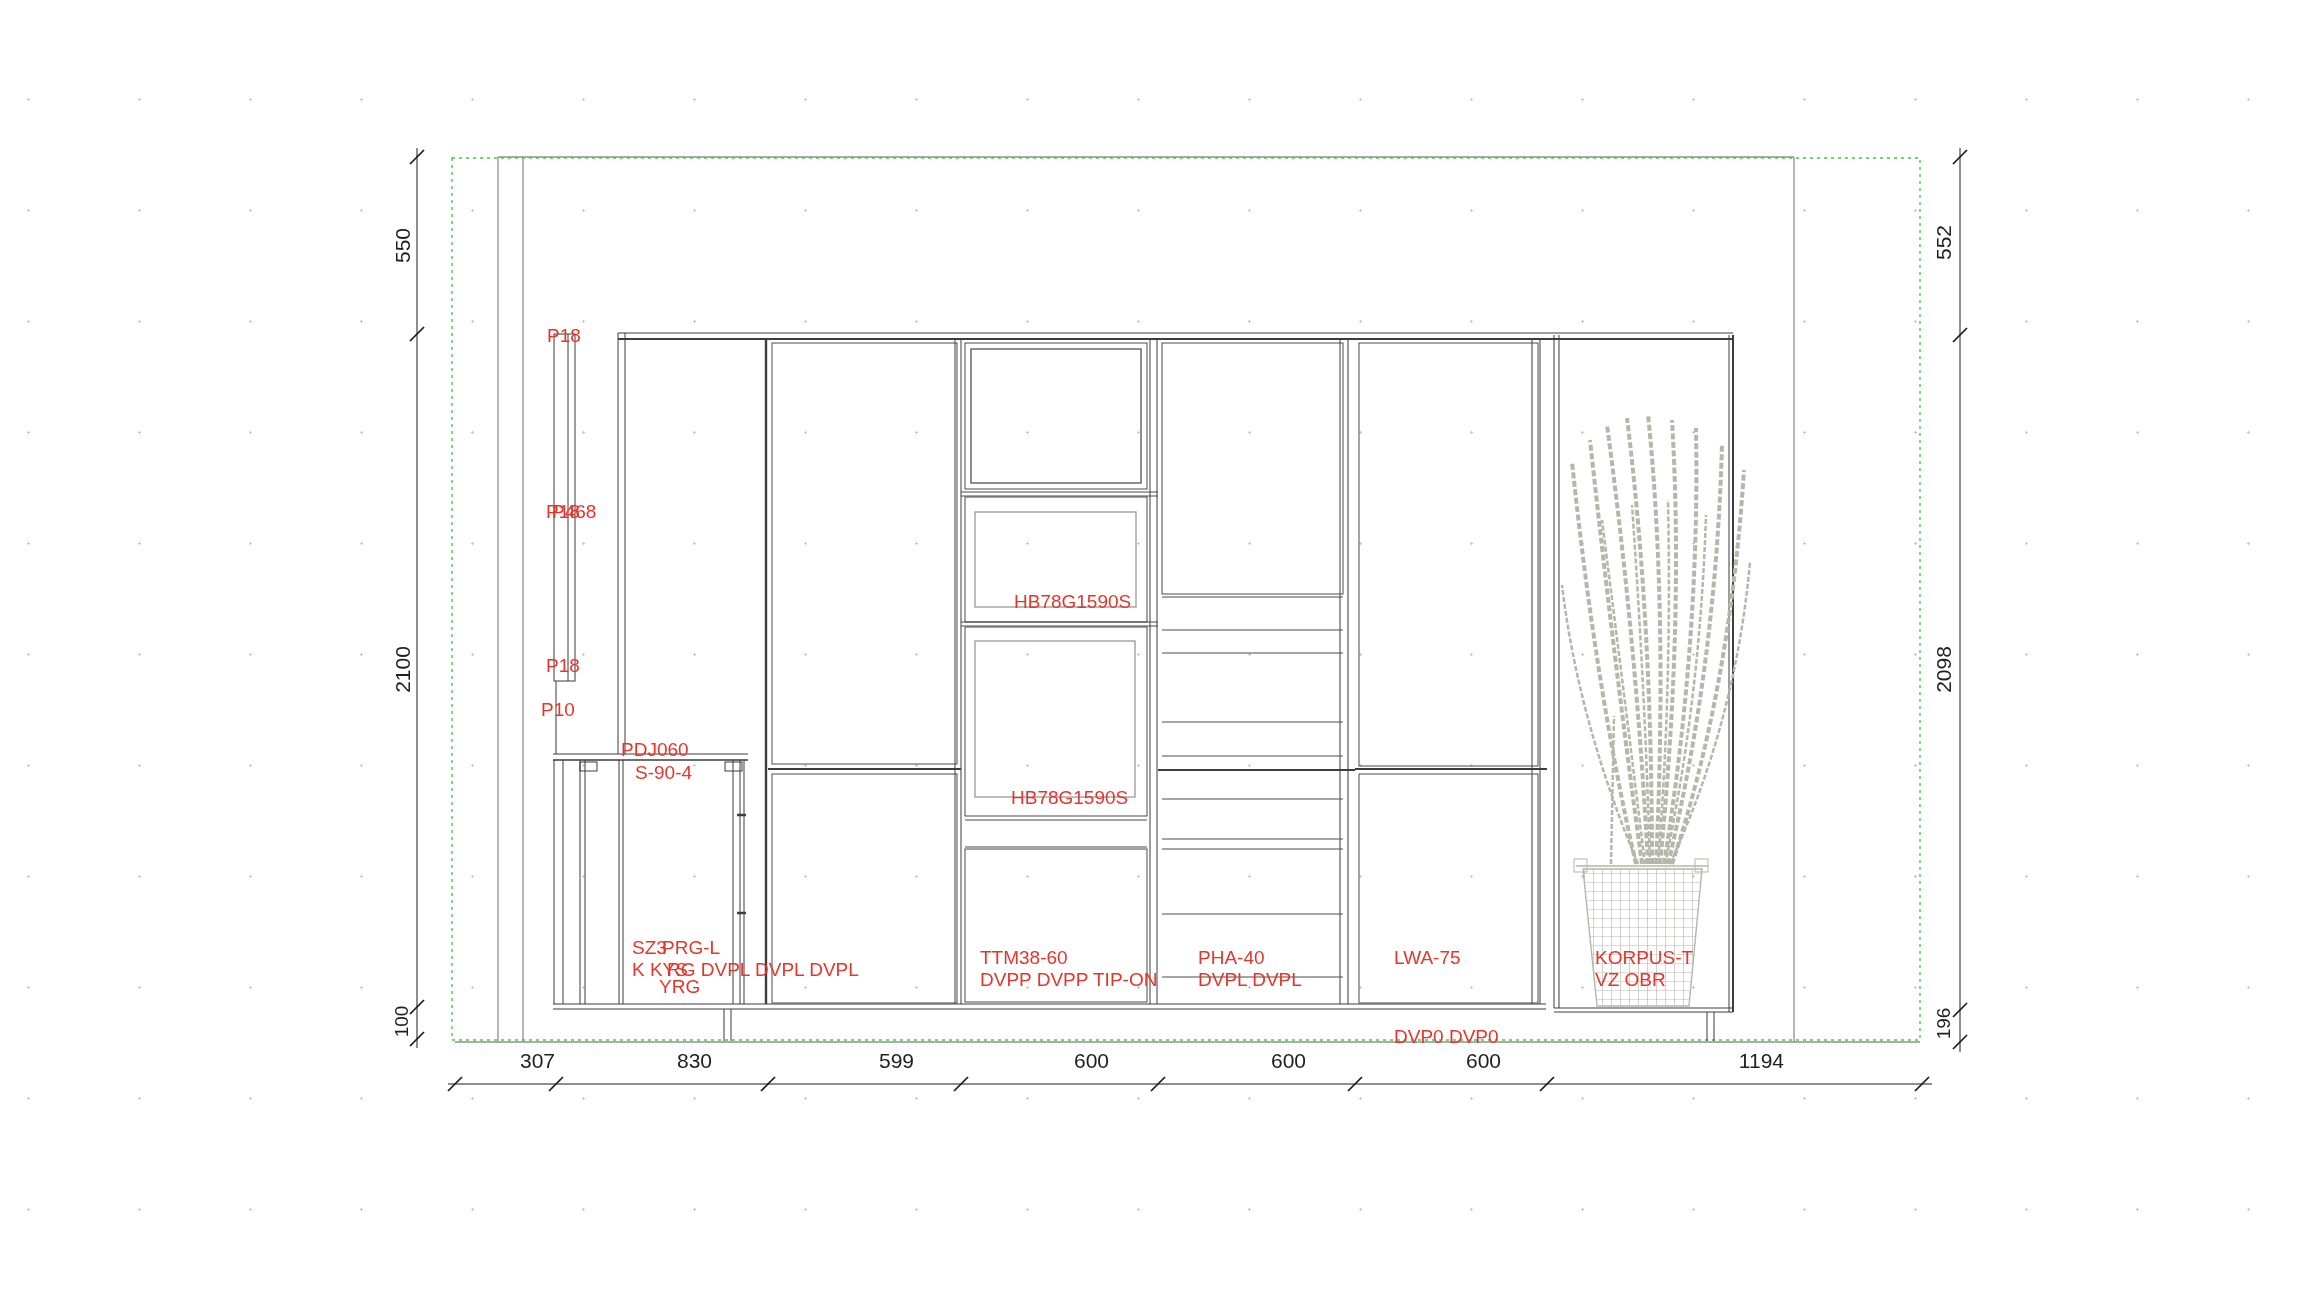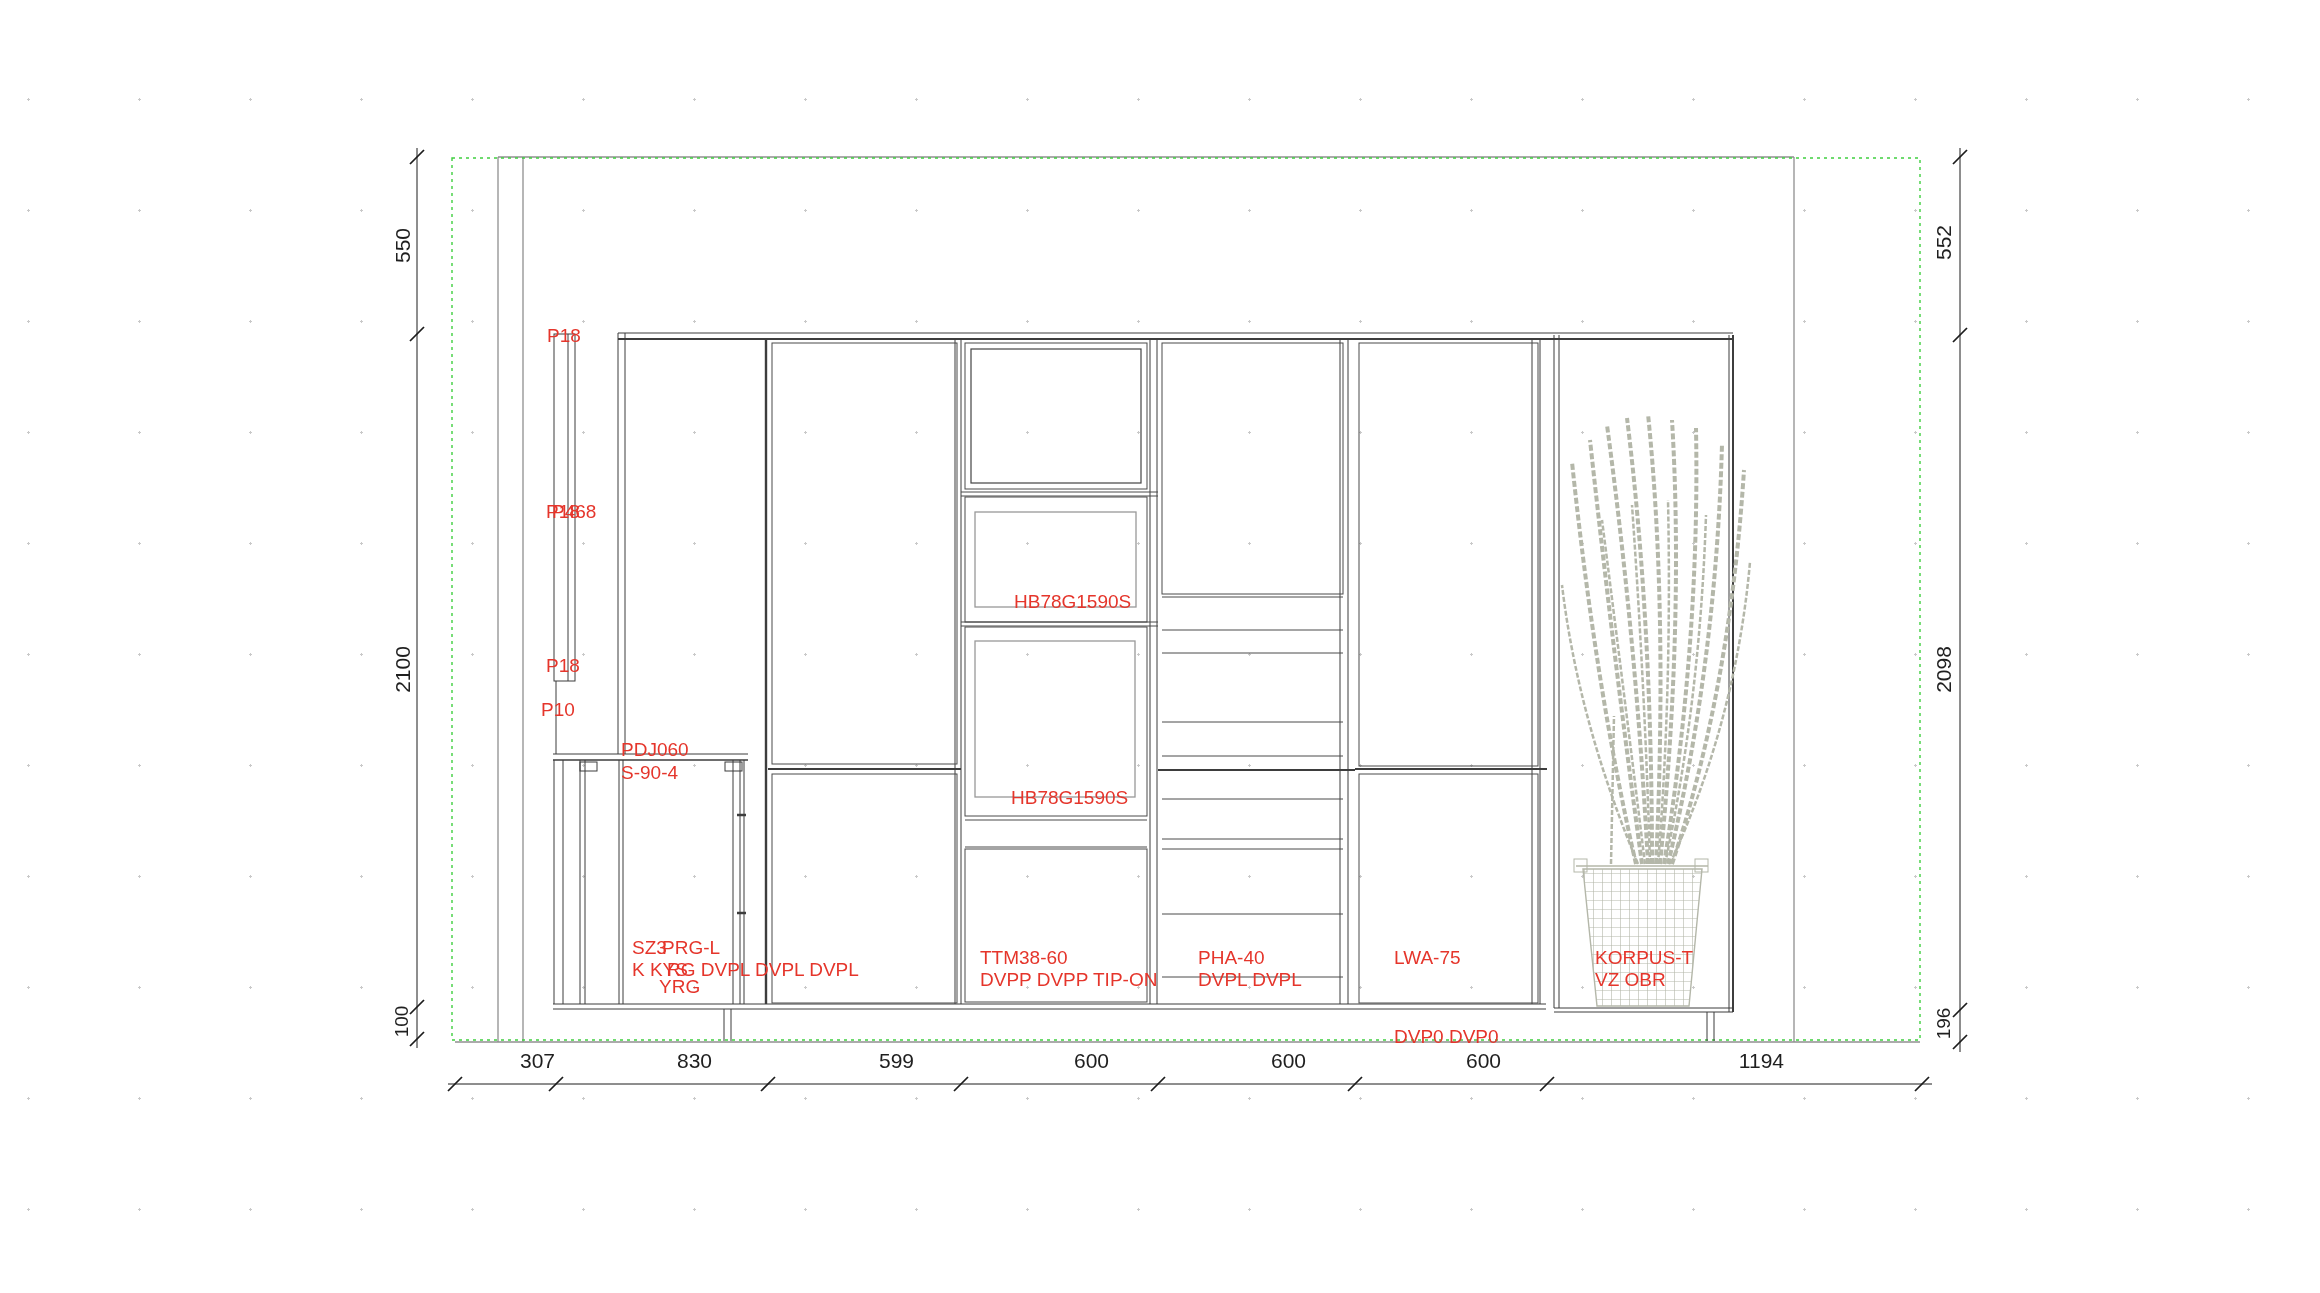--- a/index.html
+++ b/index.html
@@ -181,21 +181,21 @@
       </g>
     </g>
   </svg>
 
   <div class="lbl red" style="left:547px;top:326px">P18</div>
   <div class="lbl red" style="left:546px;top:502px">P18</div>
   <div class="lbl red" style="left:552px;top:502px">P468</div>
   <div class="lbl red" style="left:546px;top:656px">P18</div>
   <div class="lbl red" style="left:541px;top:700px">P10</div>
   <div class="lbl red" style="left:621px;top:740px">PDJ060</div>
-  <div class="lbl red" style="left:621px;top:763px">S-90-4</div>
+  <div class="lbl red" style="left:635px;top:763px">S-90-4</div>
   <div class="lbl red" style="left:632px;top:938px">SZ3</div>
   <div class="lbl red" style="left:662px;top:938px">PRG-L</div>
   <div class="lbl red" style="left:632px;top:960px">K KYS</div>
   <div class="lbl red" style="left:667px;top:960px">RG DVPL DVPL DVPL</div>
   <div class="lbl red" style="left:659px;top:977px">YRG</div>
   <div class="lbl red" style="left:1014px;top:592px">HB78G1590S</div>
   <div class="lbl red" style="left:1011px;top:788px">HB78G1590S</div>
   <div class="lbl red" style="left:980px;top:948px">TTM38-60</div>
   <div class="lbl red" style="left:980px;top:970px">DVPP DVPP TIP-ON</div>
   <div class="lbl red" style="left:1198px;top:948px">PHA-40</div>

